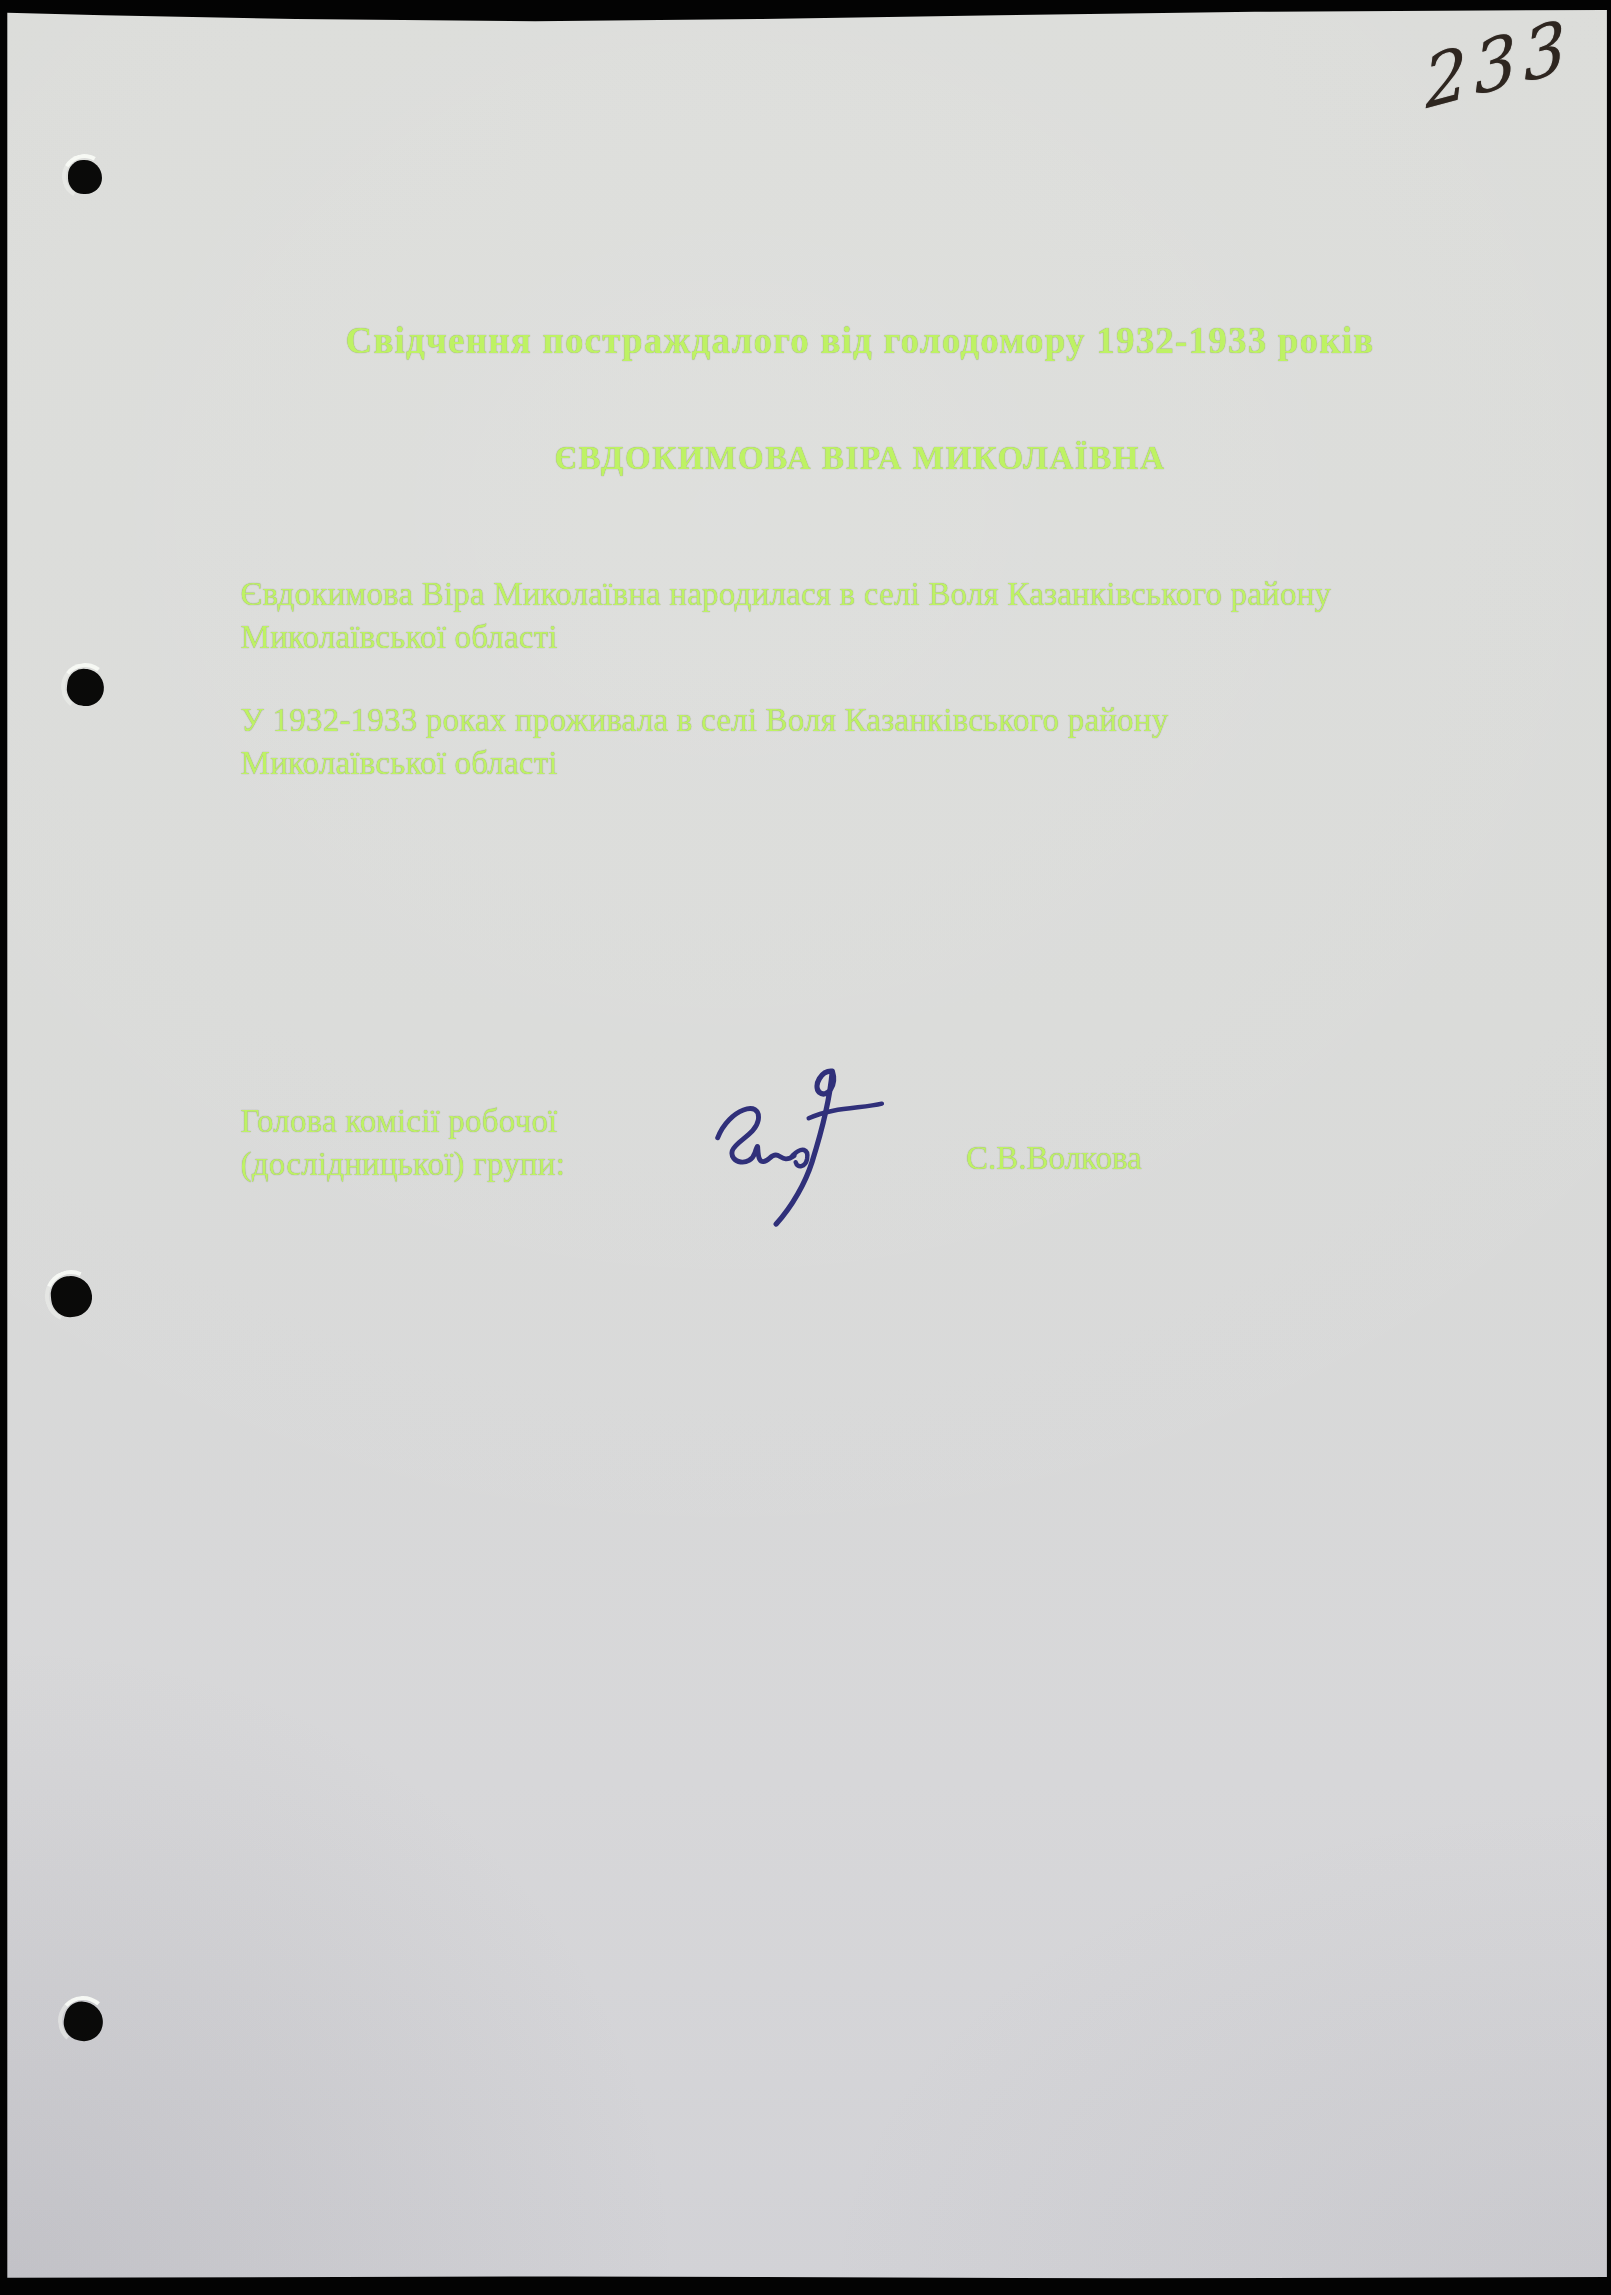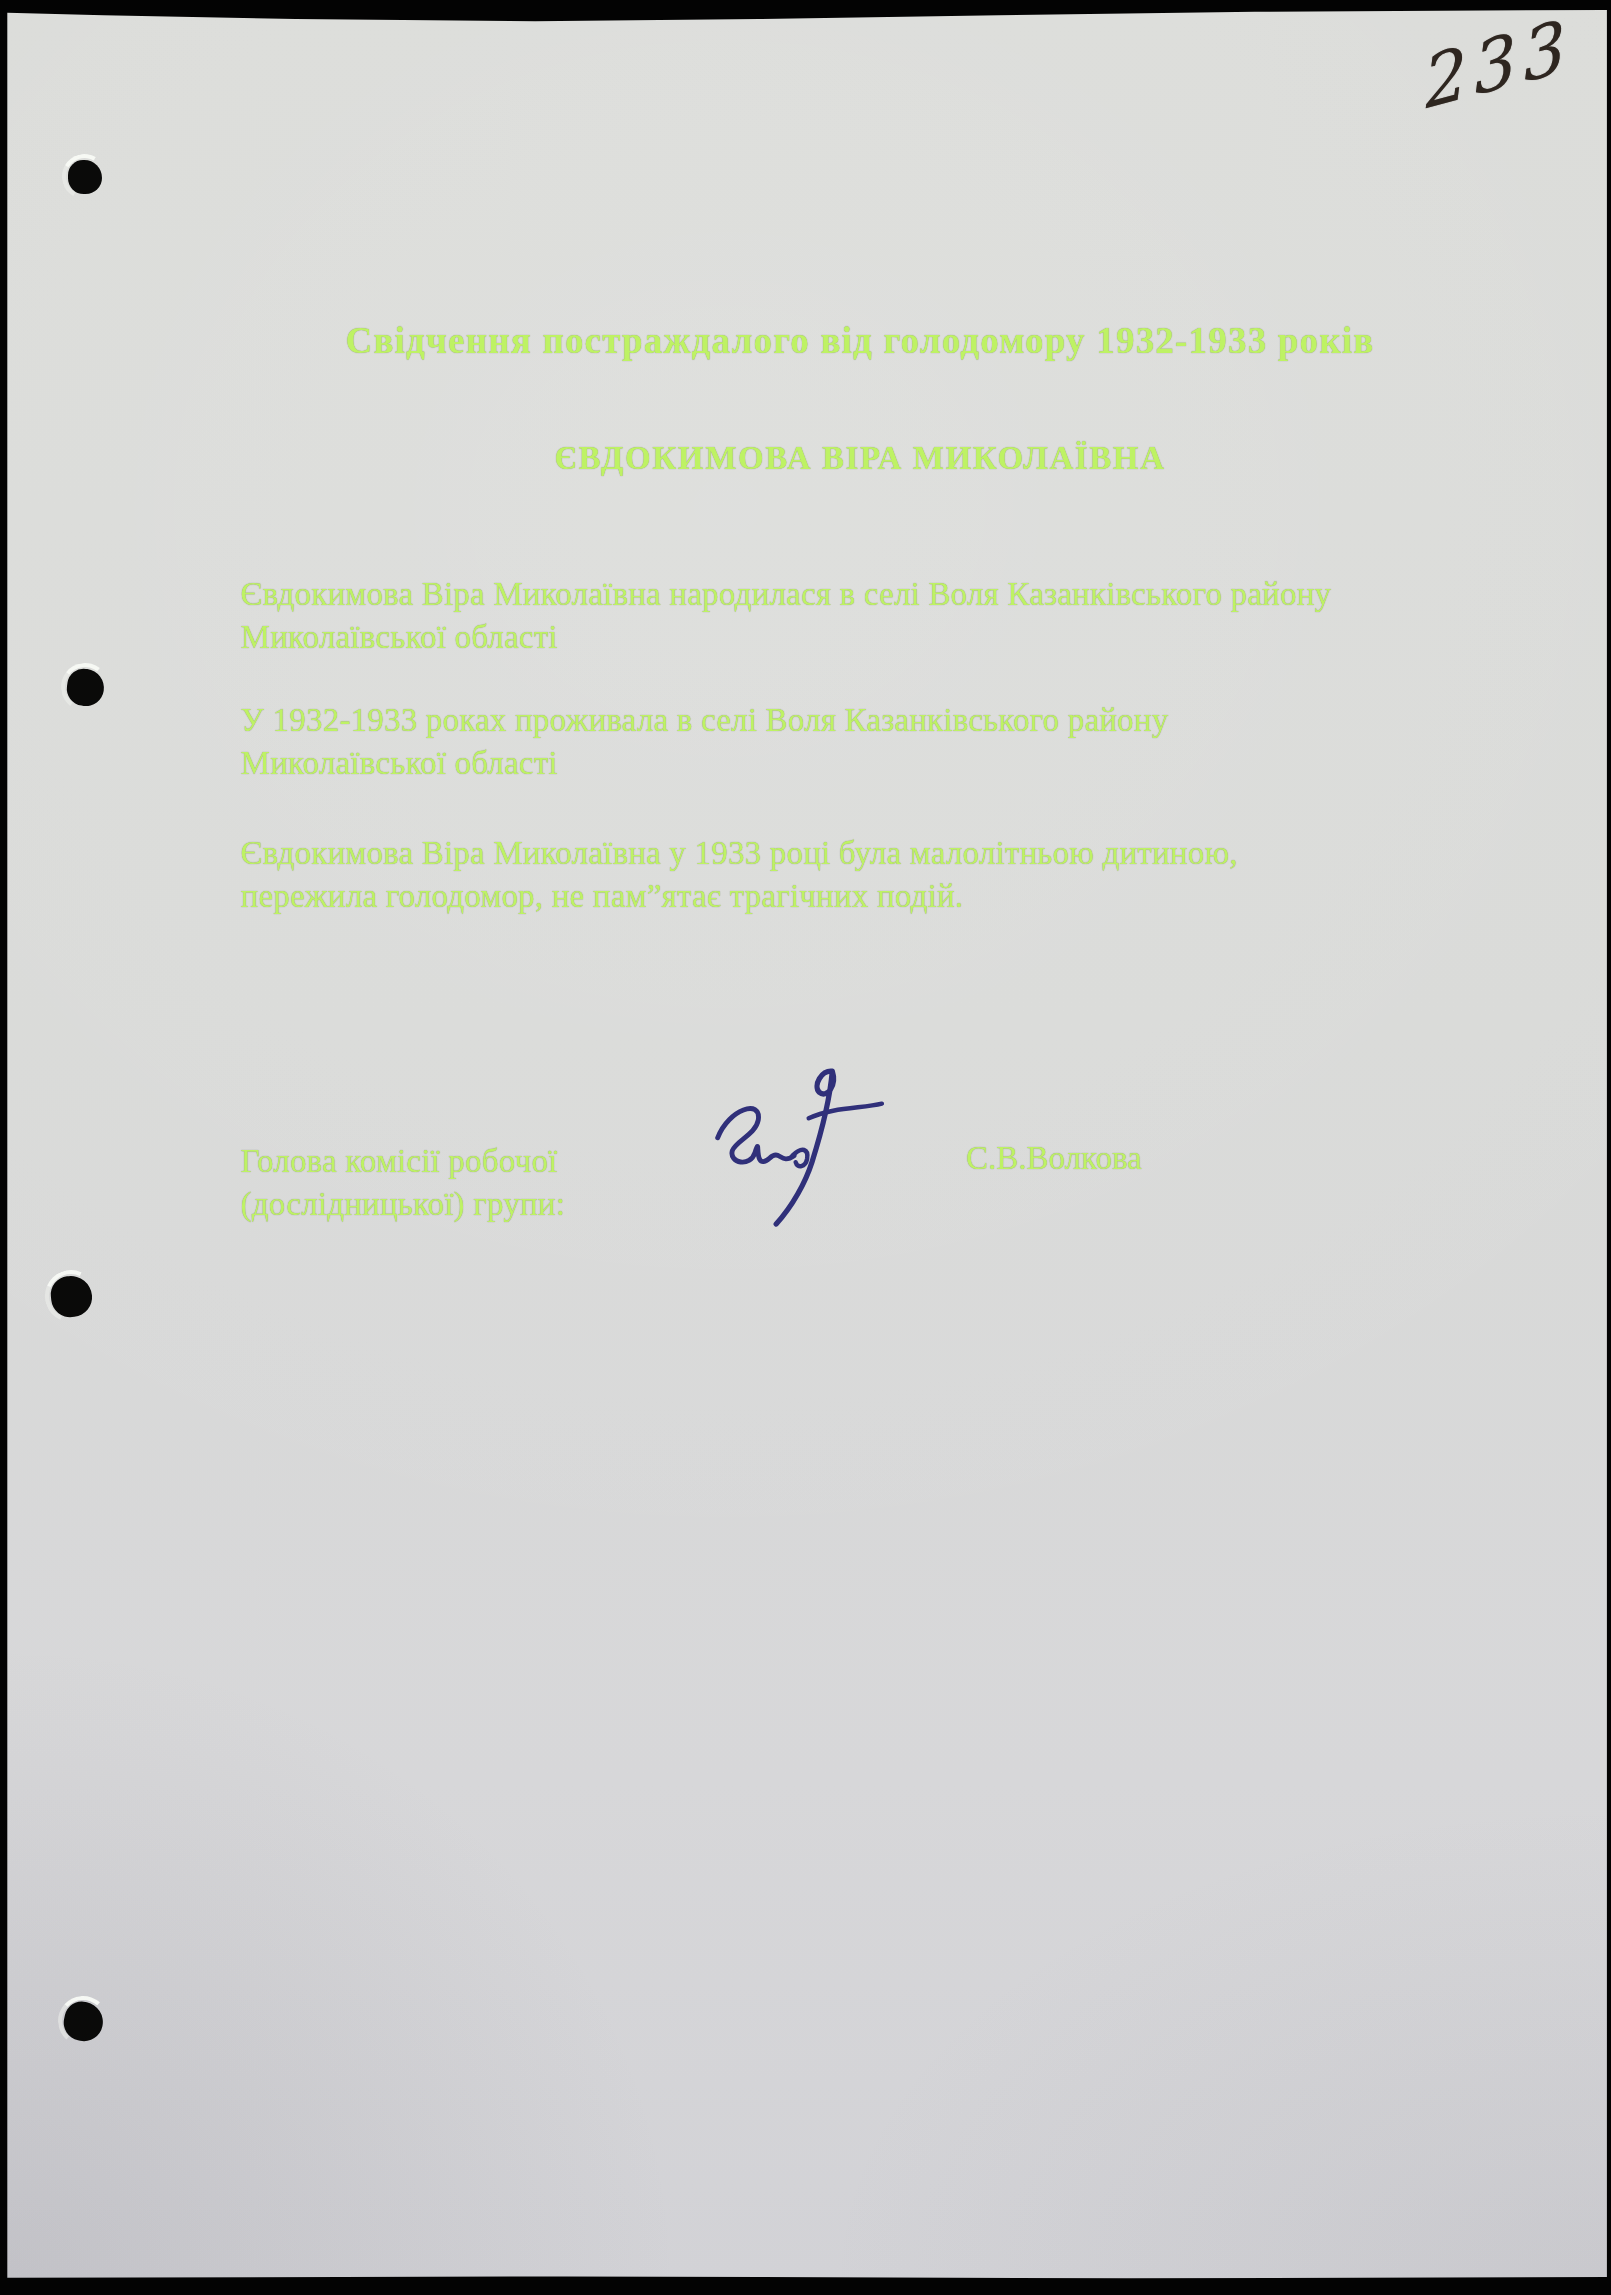--- a/index.html
+++ b/index.html
@@ -105,21 +105,20 @@
     letter-spacing: 0.2px;
     white-space: nowrap;
   }
   
   .sig-role {
     position: absolute;
     left: 1.6px; top: 1100px;
     font-size: 33px;
     line-height: 44px;
     white-space: nowrap;
-    margin-top: 40px;
   }
   .sig-ink {
     position: absolute;
     left: 449px; top: 1050px;
     width: 204px; height: 187px;
   }
   .sig-name {
     position: absolute;
     left: 727px; top: 1140px;
     font-size: 33px;
@@ -150,24 +149,20 @@
     <div class="para para-1">
       <div class="line">Євдокимова Віра Миколаївна народилася в селі Воля Казанківського району</div>
       <div class="line">Миколаївської області</div>
     </div>
 
     <div class="para para-2">
       <div class="line">У 1932-1933 роках проживала в селі Воля Казанківського району</div>
       <div class="line">Миколаївської області</div>
     </div>
 
-    <div class="para para-3">
-      <div class="line">Євдокимова Віра Миколаївна у 1933 році була малолітньою дитиною,</div>
-      <div class="line">пережила голодомор, не пам”ятає трагічних подій.</div>
-    </div>
 
     <div class="sig-role">
       <div class="line">Голова  комісії робочої</div>
       <div class="line">(дослідницької) групи:</div>
     </div>
 
     <svg class="sig-ink" viewBox="0 0 250 230" fill="none">
       <g stroke="#30307a" stroke-linecap="round" stroke-linejoin="round" fill="none">
 
         <path d="M 36,108 C 50,72 90,60 86,86 C 83,104 58,112 54,124 C 50,139 76,145 82,126 C 90,100 78,152 100,133 C 113,121 113,142 130,130" stroke-width="6"></path>

